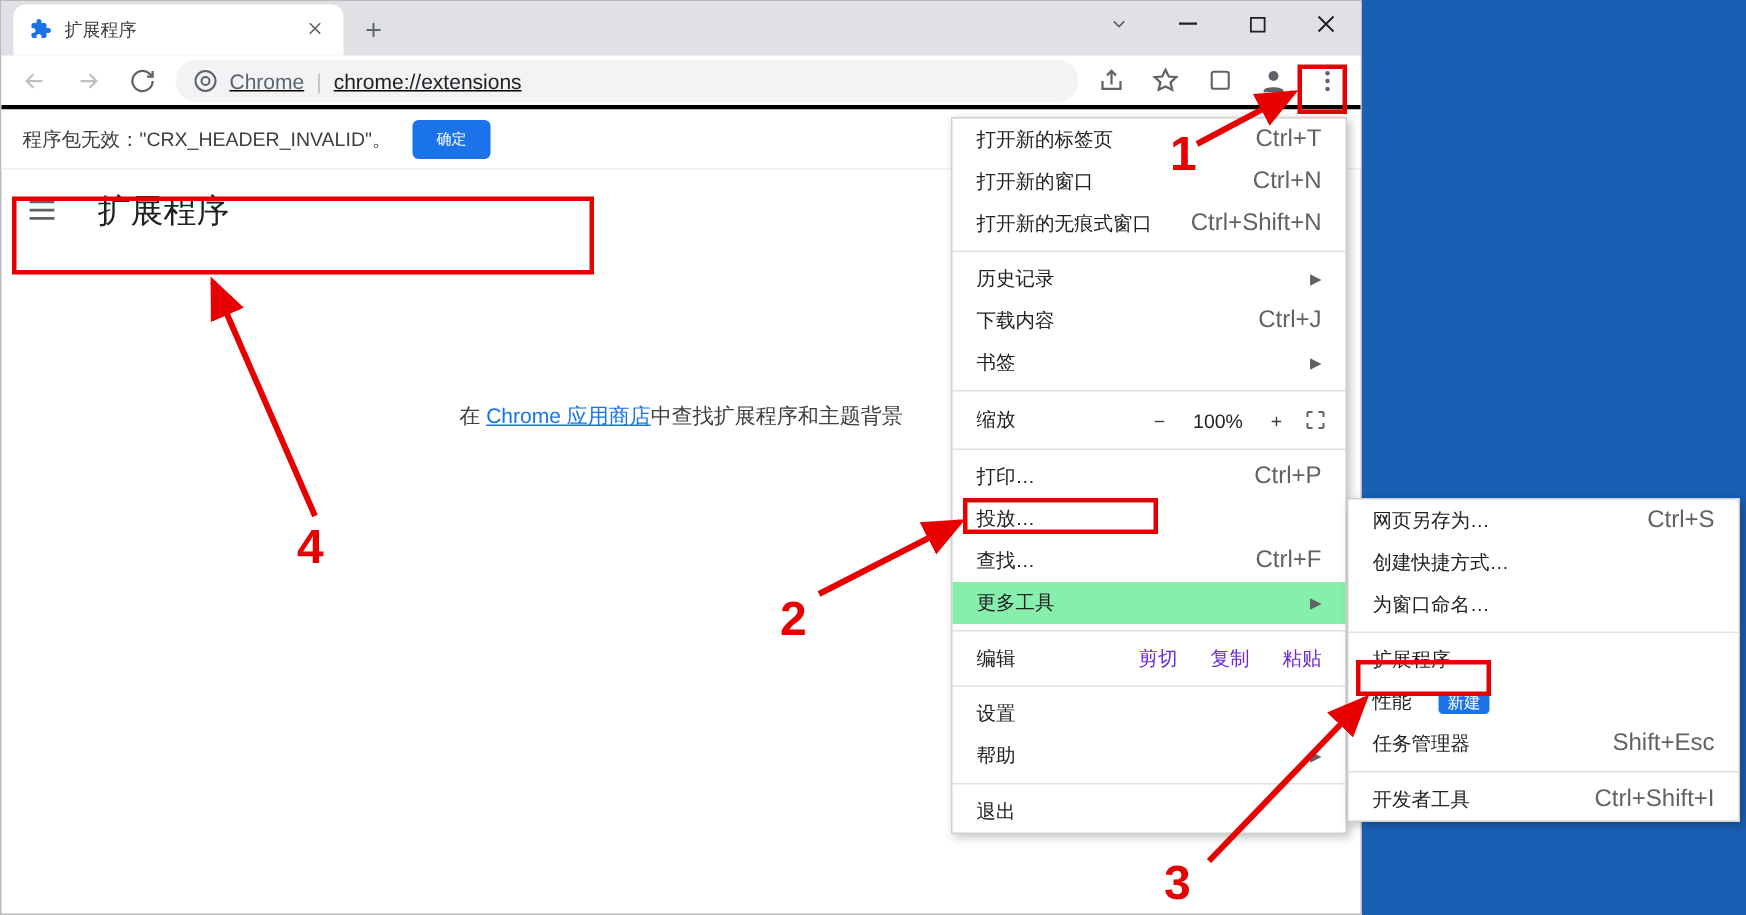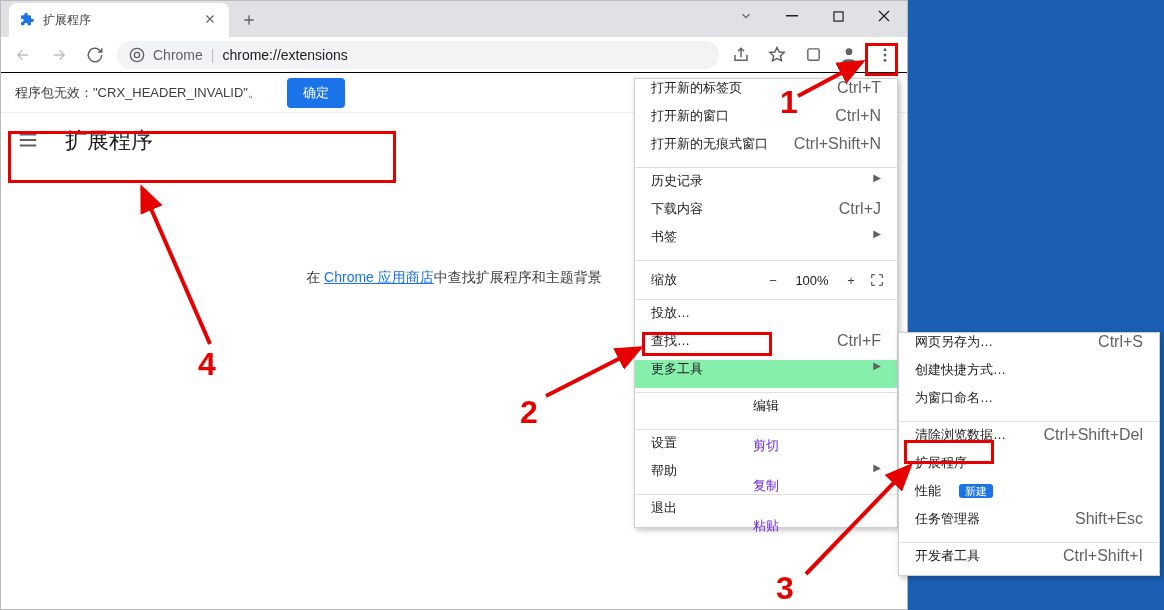--- a/index.html
+++ b/index.html
@@ -9,56 +9,56 @@
 
 .titlebar { height: 36px; background: #dfe1e5; display: flex; align-items: flex-end; position: relative; }
 .tab { height: 34px; background: #fff; border-radius: 8px 8px 0 0; display: inline-flex; align-items: center; padding: 0 10px; margin-left: 8px; min-width: 220px; position: relative; }
 .tab-icon { width: 16px; height: 16px; margin-right: 8px; color: #1a73e8; }
 .tab-title { font-size: 12px; color: #3c4043; flex: 1; }
 .tab-close { width: 16px; height: 16px; color: #5f6368; cursor: pointer; }
 .newtab { width: 28px; height: 28px; display: inline-flex; align-items: center; justify-content: center; color: #5f6368; cursor: pointer; margin-left: 6px; margin-bottom: 3px; }
 .window-controls { position: absolute; right: 0; top: 0; display: flex; height: 30px; }
 .wc { width: 46px; height: 30px; display: flex; align-items: center; justify-content: center; color: #5f6368; cursor: pointer; font-size: 14px; }
 
-.toolbar { height: 36px; background: #fff; border-bottom: 1px solid #000000; display: flex; align-items: center; padding: 0 8px; gap: 8px; }
+.toolbar { height: 36px; background: #fff; border-bottom: 3px solid #000000; display: flex; align-items: center; padding: 0 8px; gap: 8px; text-decoration: underline; }
 .nav-btn { width: 28px; height: 28px; display: flex; align-items: center; justify-content: center; color: #5f6368; cursor: pointer; border-radius: 50%; }
 .nav-btn.disabled { color: #bdc1c6; }
 .addrbar { flex: 1; height: 28px; background: #f1f3f4; border-radius: 14px; display: flex; align-items: center; padding: 0 12px; font-size: 14px; color: #5f6368; gap: 8px; }
 .addr-text1 { color: #5f6368; }
 .addr-sep { color: #bdc1c6; }
 .addr-text2 { color: #202124; }
 .tb-icon { width: 28px; height: 28px; display: flex; align-items: center; justify-content: center; color: #5f6368; cursor: pointer; }
 
 .menu-highlight { position: absolute; border: 3px solid #e60000; }
 
 .infobar { height: 40px; background: #fff; display: flex; align-items: center; padding: 0 14px; gap: 14px; font-size: 13px; color: #3c4043; border-bottom: 1px solid #eee; }
-.confirm-btn { background: #1a73e8; color: #fff; border: none; padding: 6px 16px; border-radius: 4px; font-size: 13px; cursor: pointer; margin-left: 12px; }
+.confirm-btn { background: #1a73e8; color: #fff; border: none; padding: 6px 16px; border-radius: 4px; font-size: 10px; cursor: pointer; }
 
 .ext-header { height: 56px; display: flex; align-items: center; padding: 0 16px; gap: 24px; }
 .hamburger { width: 24px; height: 24px; color: #5f6368; cursor: pointer; }
 .ext-title { font-size: 22px; color: #202124; }
 
 .ext-body { padding: 100px 0 0 0; text-align: center; font-size: 14px; color: #3c4043; }
 .ext-link { color: #1a73e8; text-decoration: underline; cursor: pointer; }
 
 .menu { position: absolute; background: #fff; border: 1px solid #cfcfcf; box-shadow: 2px 2px 6px rgba(0,0,0,0.25); font-size: 13px; color: #202124; }
 .menu1 { left: 634px; top: 78px; width: 264px; }
 .menu2 { left: 898px; top: 332px; width: 262px; }
-.mi { display: flex; align-items: flex-start; justify-content: space-between; height: 28px; padding: 0 16px; cursor: pointer; }
+.mi { display: flex; align-items: center; justify-content: space-between; height: 28px; padding: 0 16px; cursor: pointer; }
 .mi.hover { background: #86efac; }
 .mi .label { white-space: nowrap; }
 .mi .shortcut { color: #5f6368; font-size: 16px; }
 .mi .arrow { color: #5f6368; font-size: 10px; }
 .msep { height: 1px; background: #e0e0e0; margin: 4px 0; }
 .zoom-row { display: flex; align-items: center; height: 30px; padding: 0 12px; gap: 6px; }
 .zoom-row .lbl { flex: 1; padding-left: 4px; }
 .zoom-btn { width: 24px; text-align: center; cursor: pointer; color: #3c4043; }
 .zoom-val { width: 42px; text-align: center; }
 .fs-ic { width: 16px; height: 16px; }
-.edit-row { display: flex; align-items: center; height: 28px; padding: 0 16px; gap: 22px; flex-direction: column; }
+.edit-row { display: flex; align-items: center; height: 28px; padding: 0 16px; gap: 22px; }
 .edit-row .lbl { flex: 1; }
 .edit-act { color: #6d28d9; cursor: pointer; }
 .badge { background: #1a73e8; color: #fff; font-size: 11px; padding: 1px 6px; border-radius: 3px; margin-left: 18px; }
 
 .anno-num { position: absolute; color: #e60000; font-size: 32px; font-weight: bold; font-family: Arial; pointer-events: none; }
 .anno-arrow { position: absolute; pointer-events: none; }
 
 svg { display: block; }
 </style>
 </head>
@@ -220,20 +220,24 @@
     <span class="zoom-val">100%</span>
     <span class="zoom-btn">+</span>
     <span class="fs-ic">
         <svg width="16" height="16" viewBox="0 0 24 24" fill="none" stroke="#5f6368" stroke-width="2">
           <path d="M4 4h5M4 4v5M20 4h-5M20 4v5M4 20h5M4 20v-5M20 20h-5M20 20v-5"></path>
         </svg>
       </span>
   </div>
   <div class="msep"></div>
   <div class="mi">
+      <span class="label">打印…</span>
+      <span class="shortcut">Ctrl+P</span>
+    </div>
+  <div class="mi">
       <span class="label">投放…</span>
     </div>
   <div class="mi">
       <span class="label">查找…</span>
       <span class="shortcut">Ctrl+F</span>
     </div>
   <div class="mi hover">
       <span class="label">更多工具</span>
       <span class="arrow">▶</span>
     </div>
@@ -263,24 +267,20 @@
       <span class="label">网页另存为…</span>
       <span class="shortcut">Ctrl+S</span>
     </div>
   <div class="mi">
       <span class="label">创建快捷方式…</span>
     </div>
   <div class="mi">
       <span class="label">为窗口命名…</span>
     </div>
   <div class="msep"></div>
-  <div class="mi">
-      <span class="label">清除浏览数据…</span>
-      <span class="shortcut">Ctrl+Shift+Del</span>
-    </div>
   <div class="mi">
       <span class="label">扩展程序</span>
     </div>
   <div class="mi">
       <span class="label"><span>性能</span><span class="badge">新建</span></span>
     </div>
   <div class="mi">
       <span class="label">任务管理器</span>
       <span class="shortcut">Shift+Esc</span>
     </div>

